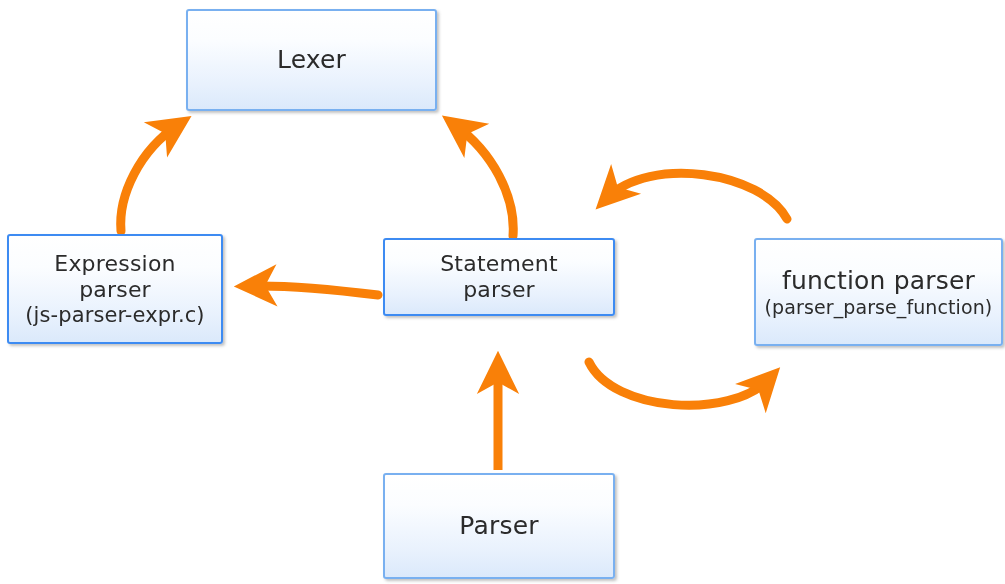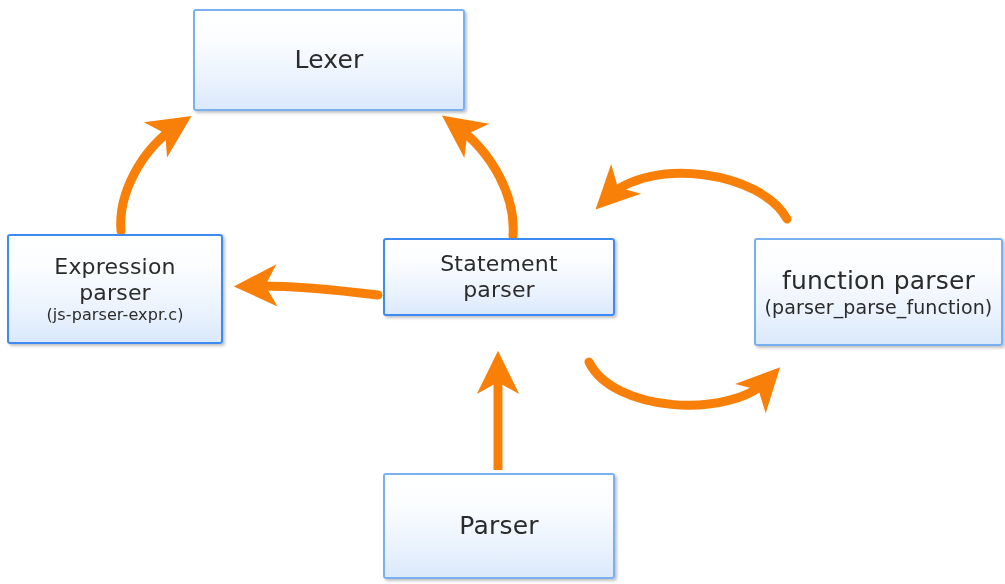--- a/index.html
+++ b/index.html
@@ -43,25 +43,25 @@
   }
   .node .title {
     font-size: 25px;
     letter-spacing: 0.2px;
   }
   .node .sub {
     font-size: 21px;
     letter-spacing: 0.1px;
   }
   .node.small .title { font-size: 22px; }
-  .node.small .sub { font-size: 16px; }
+  .node.small .sub { font-size: 21px; }
   .node.fn .title { font-size: 25px; }
   .node.fn .sub { font-size: 19px; }
 
-  #node-lexer      { left: 193px; top: 9px;   width: 272px; height: 102px; }
+  #node-lexer      { left: 186px; top: 9px;   width: 251px; height: 102px; }
   #node-expression { left: 7px;   top: 234px; width: 216px; height: 110px; }
   #node-statement  { left: 383px; top: 238px; width: 232px; height: 78px; }
   #node-function   { left: 754px; top: 238px; width: 249px; height: 108px; }
   #node-parser     { left: 383px; top: 473px; width: 232px; height: 106px; }
 </style>
 </head>
 <body>
 
 <div id="canvas">
 

